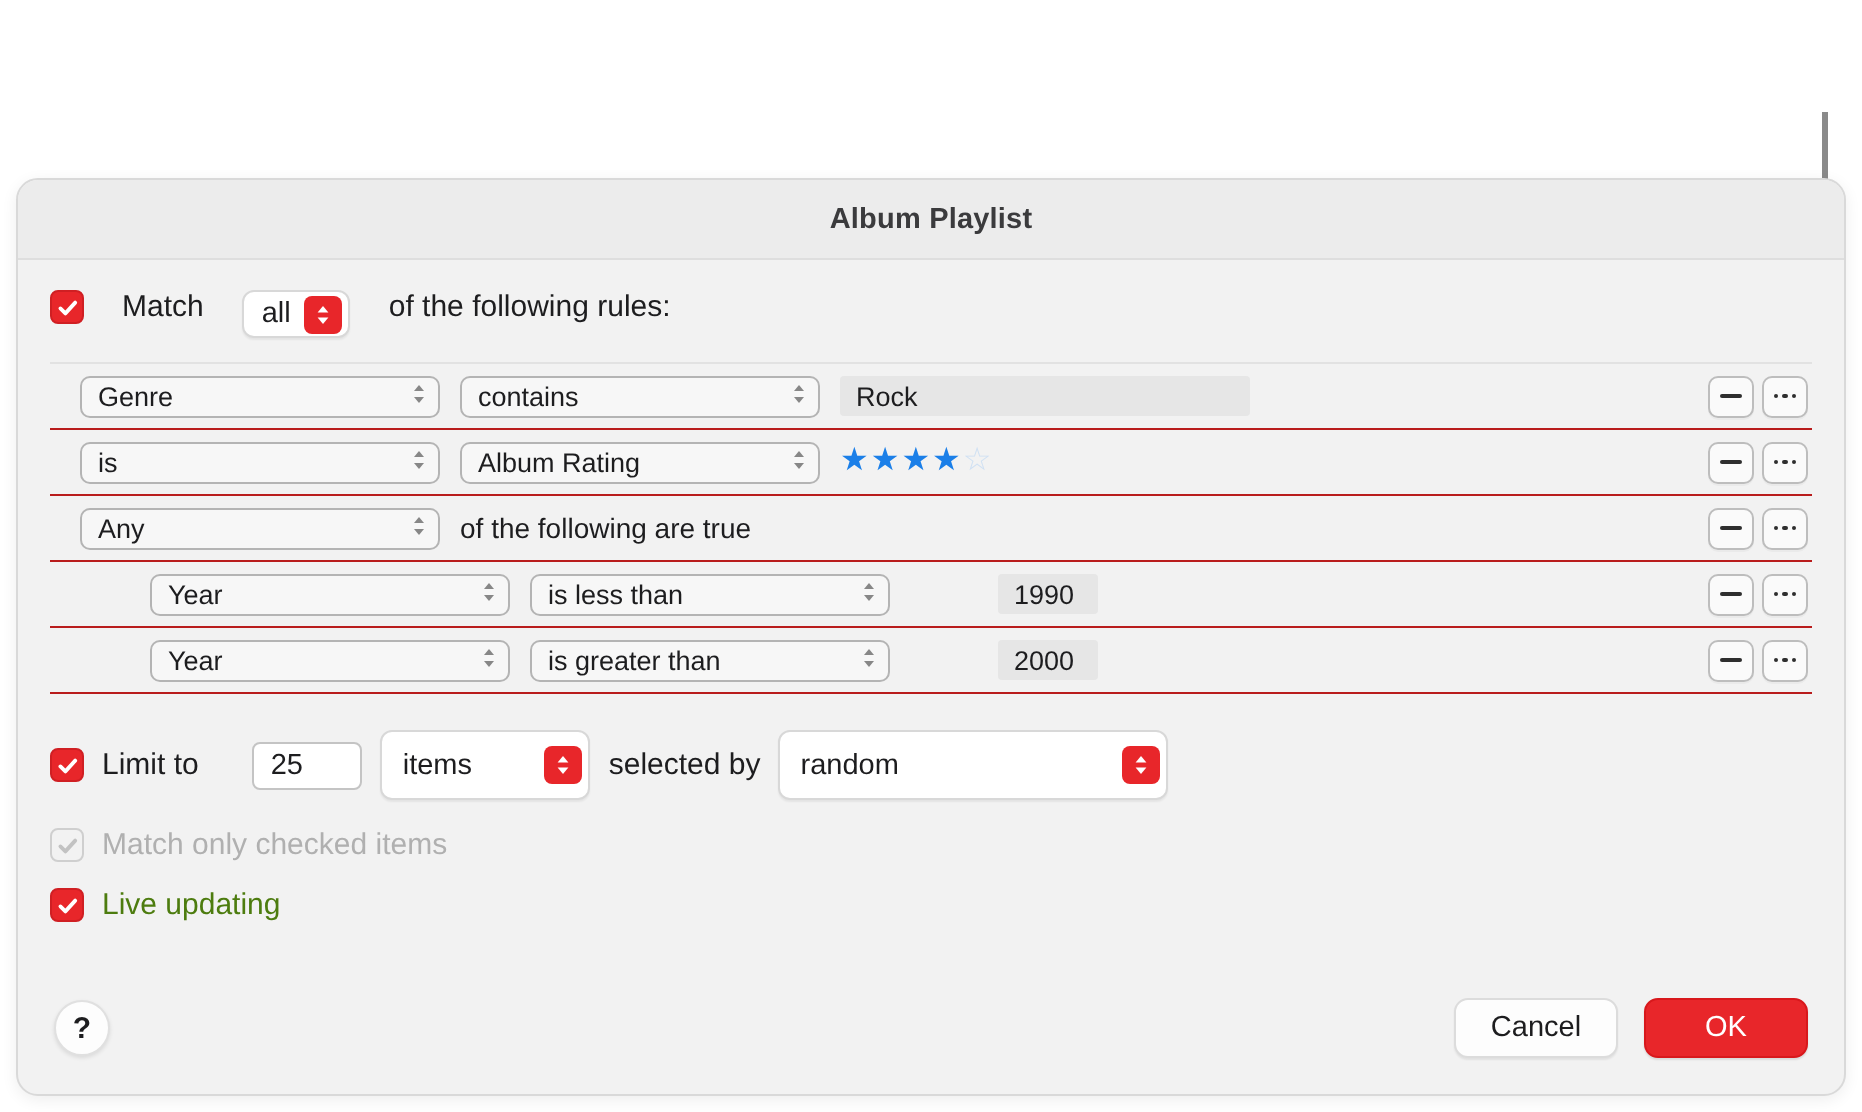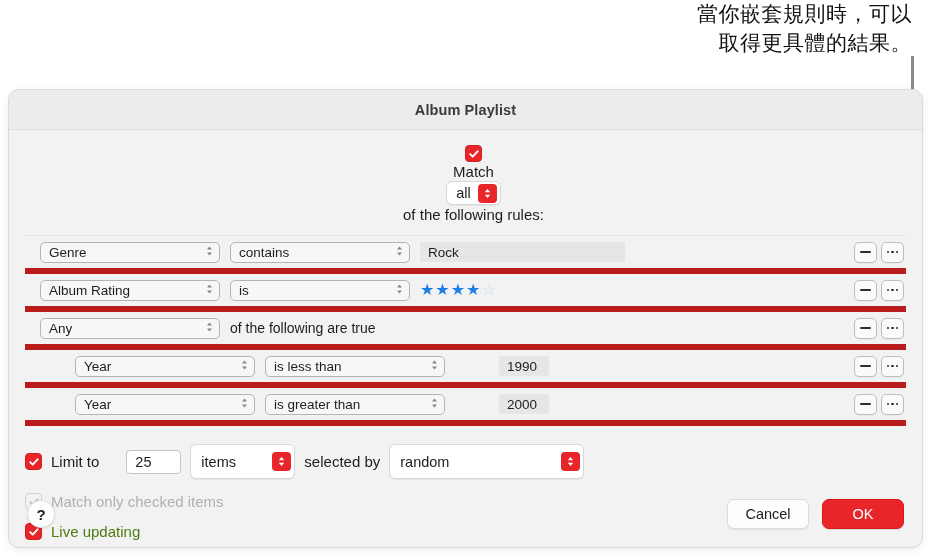--- a/index.html
+++ b/index.html
@@ -87,24 +87,22 @@
   }
 
   .body {
     padding: 0;
     position: relative;
   }
 
   
   .match-row {
     display: flex;
-    align-items: center;
     padding: 15px 0 12px 16px;
-    gap: 1px;
-    flex-direction: column;
+    gap: 19px;
   }
   .match-label, .static-text {
     font-size: 15px;
     color: #1d1d1f;
   }
 
   
   .cb {
     width: 17px;
     height: 17px;
@@ -155,21 +153,21 @@
   
   .rules {
     margin: 0 16px 0 16px;
     border-top: 1px solid #e2e2e2;
   }
   .rule-row {
     position: relative;
     display: flex;
     align-items: center;
     height: 32px;
-    border-bottom: 6px solid #b91c1c;
+    border-bottom: 1px solid #b91c1c;
   }
   .rule-row .indent-1 { width: 35px; flex: 0 0 auto; }
   .rule-left {
     display: flex;
     align-items: center;
     gap: 10px;
     padding-left: 15px;
     flex: 1 1 auto;
     min-width: 0;
   }
@@ -359,22 +357,20 @@
     border: 1px solid #d8181c;
     color: #ffffff;
     box-shadow: 0 1px 1px rgba(0,0,0,0.10);
   }
 </style>
 </head>
 <body>
 
 <div id="root">
 
-  <div class="callout-text">當你嵌套規則時，可以
-取得更具體的結果。</div>
   <div class="callout-leader"></div>
   <div class="callout-bracket"></div>
 
   <div class="dialog">
 
     <div class="titlebar">
       <span class="title">Album Playlist</span>
     </div>
 
     <div class="body">
@@ -431,31 +427,31 @@
                   <i></i>
                   <i></i>
                   <i></i>
                 </span>
               </span>
           </div>
         </div>
 
         <div class="rule-row">
           <div class="rule-left">
+            <span class="sel w-op">
+              <span>is</span>
+              <span class="chev-gray">
+                <svg width="9" height="12" viewBox="0 0 9 12" aria-hidden="true">
+                    <path d="M4.5 1.5 L7 4.5 L2 4.5 Z" fill="#878787"></path>
+                    <path d="M4.5 10.5 L7 7.5 L2 7.5 Z" fill="#878787"></path>
+                  </svg>
+              </span>
+            </span>
             <span class="sel w-field">
               <span>Album Rating</span>
-              <span class="chev-gray">
-                <svg width="9" height="12" viewBox="0 0 9 12" aria-hidden="true">
-                    <path d="M4.5 1.5 L7 4.5 L2 4.5 Z" fill="#878787"></path>
-                    <path d="M4.5 10.5 L7 7.5 L2 7.5 Z" fill="#878787"></path>
-                  </svg>
-              </span>
-            </span>
-            <span class="sel w-op">
-              <span>is</span>
               <span class="chev-gray">
                 <svg width="9" height="12" viewBox="0 0 9 12" aria-hidden="true">
                     <path d="M4.5 1.5 L7 4.5 L2 4.5 Z" fill="#878787"></path>
                     <path d="M4.5 10.5 L7 7.5 L2 7.5 Z" fill="#878787"></path>
                   </svg>
               </span>
             </span>
             <span class="stars">
               <span class="star-on">★</span>
                 <span class="star-on">★</span>

